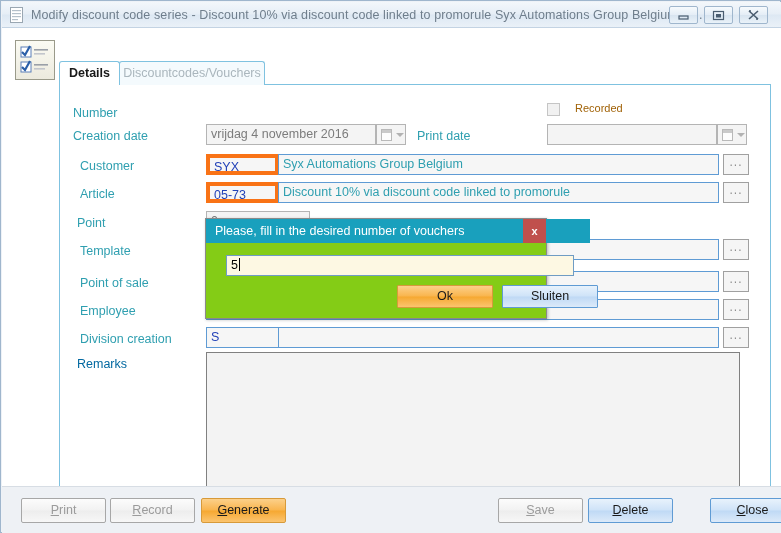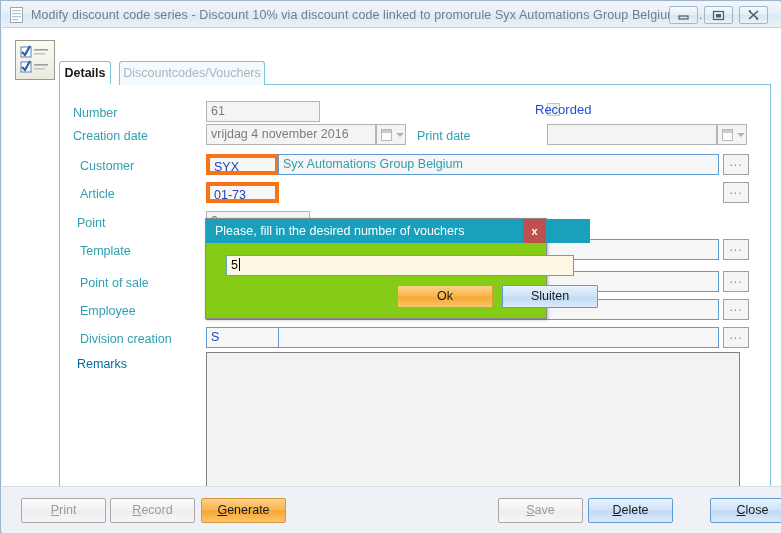--- a/index.html
+++ b/index.html
@@ -83,21 +83,21 @@
     box-sizing: border-box;
     font-size: 12.5px;
     line-height: 22px;
     padding: 0 9px;
     border: 1px solid #7fc2e0;
     border-bottom: none;
     border-radius: 3px 3px 0 0;
     white-space: nowrap;
   }
   #tab-details {
-    left: 0; width: 52px;
+    left: 0; width: 61px;
     background: #ffffff;
     color: #1a1a1a;
     font-weight: bold;
     z-index: 3;
     text-align: center;
     padding: 0;
   }
   #tab-vouchers {
     left: 60px; width: 146px;
     background: #f4fafd;
@@ -207,22 +207,22 @@
 
   
   #recorded-box {
     position: absolute; left: 545px; top: 75px;
     width: 13px; height: 13px;
     background: #f1f1f1;
     border: 1px solid #c5c5c5;
     box-sizing: border-box;
   }
   #recorded-label {
-    position: absolute; left: 533px; top: 74px;
-    font-size: 13px; color: #1d4ed8;
+    position: absolute; left: 573px; top: 74px;
+    font-size: 11px; color: #a16207;
   }
 
   
   #remarks-box {
     position: absolute;
     left: 204px; top: 324px;
     width: 534px; height: 155px;
     box-sizing: border-box;
     background: #f3f3f3;
     border: 1px solid #808080;
@@ -391,21 +391,20 @@
     <div id="tab-underline"></div>
     <div id="tabstrip">
       <div class="tab" id="tab-details">Details</div>
       <div class="tab" id="tab-vouchers">Discountcodes/Vouchers</div>
     </div>
     <div id="tab-underline-white"></div>
 
     <div id="panel"></div>
 
     <div class="flabel" style="left:71px; top:77px;">Number</div>
-    <div class="fin" style="left:204px; top:73px; width:114px;">61</div>
 
     <div id="recorded-box"></div>
     <div id="recorded-label">Recorded</div>
 
     <div class="flabel" style="left:71px; top:100px;">Creation date</div>
     <div class="fin" style="left:204px; top:96px; width:170px;">vrijdag 4 november 2016</div>
     <div class="datebtn" style="left:374px; top:96px;">
       <span class="cal"></span>
       <span class="arr"></span>
     </div>
@@ -416,21 +415,22 @@
       <span class="cal"></span>
       <span class="arr"></span>
     </div>
 
     <div class="flabel" style="left:78px; top:130px;">Customer</div>
     <div class="fin code" style="left:204px; top:126px; width:73px;">SYX</div>
     <div class="fin desc" style="left:276px; top:126px; width:441px;">Syx Automations Group Belgium</div>
     <div class="ellbtn" style="left:721px; top:126px;">...</div>
 
     <div class="flabel" style="left:78px; top:158px;">Article</div>
-    <div class="fin code" style="left:204px; top:154px; width:73px;">01-73</div>
+    <div class="fin code" style="left:204px; top:154px; width:73px;">05-73</div>
+    <div class="fin desc" style="left:276px; top:154px; width:441px;">Discount 10% via discount code linked to promorule</div>
     <div class="ellbtn" style="left:721px; top:154px;">...</div>
 
     <div class="flabel" style="left:75px; top:187px;">Point</div>
     <div class="fin" style="left:204px; top:183px; width:104px;">0</div>
 
     <div class="flabel" style="left:78px; top:215px;">Template</div>
     <div class="fin plain-blue" style="left:204px; top:211px; width:73px;">P</div>
     <div class="fin desc" style="left:276px; top:211px; width:441px;"></div>
     <div class="ellbtn" style="left:721px; top:211px;">...</div>
 

